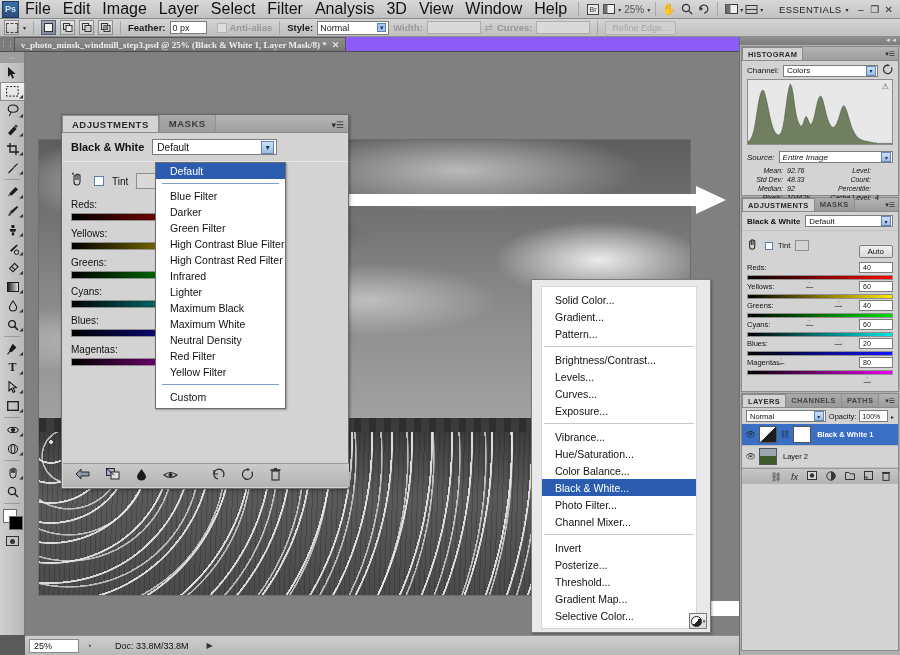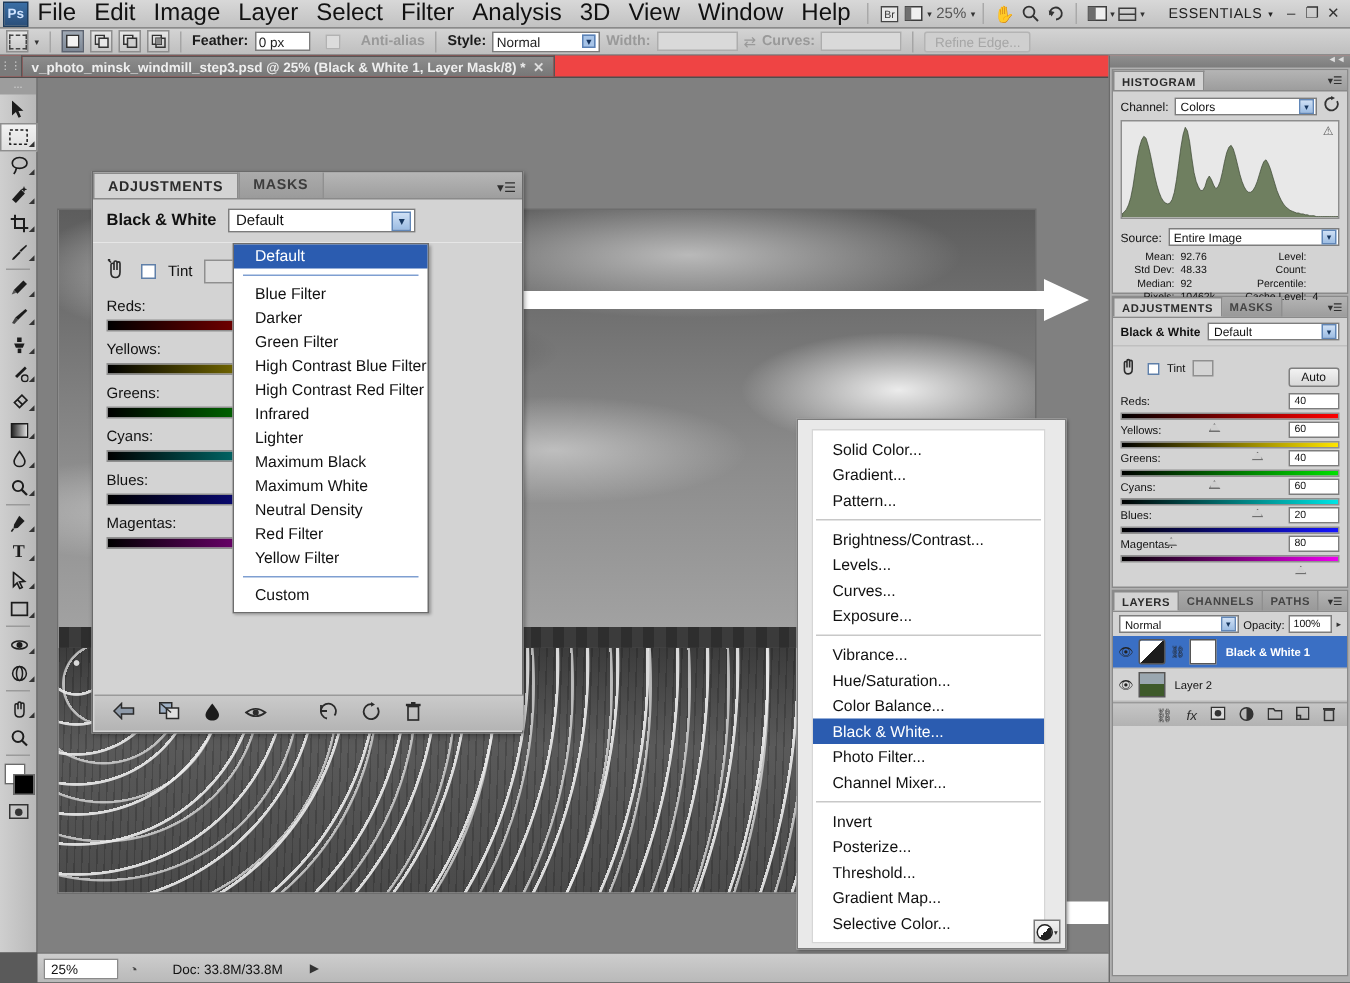--- a/index.html
+++ b/index.html
@@ -61,22 +61,22 @@
            display:flex;align-items:center;justify-content:center;font-size:8px;color:#333;}
   .ob-btn.active{ background:linear-gradient(#9fa9b5,#7e8896); border-color:#5c6370;}
   .ob-sep{ width:1px;height:14px;background:#a5a5a5;margin:0 3px;}
   .refine{ height:14px;border:1px solid #b4b4b4;background:#cfcfcf;color:#a6a6a6;
            font-size:9px;padding:0 6px;display:flex;align-items:center;border-radius:2px;}
   .marquee-ico{ width:12px;height:10px;border:1px dashed #444;}
 
   
   .tabbar{
     position:absolute; left:0; top:37px; width:900px; height:15px;
-    background:#ef4444; border-bottom:1px solid #4e4e4e;
-    display:flex; align-items:flex-end;
+    background:#8b5cf6; border-bottom:1px solid #4e4e4e;
+    display:flex; align-items:flex-end;font-family:Liberation Serif, serif;
   }
   .grip{ width:14px;height:14px;background:#7b7b7b;color:#d6d6d6;font-size:7px;
          display:flex;align-items:center;justify-content:center;}
   .doctab{
     height:14px; background:linear-gradient(#8d8d8d,#777);
     border:1px solid #555; border-bottom:none; color:#eee;
     font-size:9px; padding:0 6px; display:flex;align-items:center; gap:5px;
     font-weight:bold;
   }
   .doctab .x{ font-size:9px; color:#ddd; }
@@ -257,21 +257,21 @@
   .mini-select{ flex:1; height:12px; background:#fff;border:1px solid #7d7d7d;
                 font-size:8px;color:#111;display:flex;align-items:center;
                 justify-content:space-between;padding:0 1px 0 3px;}
   .mini-caret{ width:10px;height:10px;background:linear-gradient(#cfe0f5,#9dbde3);
                border:1px solid #6187b8;display:flex;align-items:center;justify-content:center;
                font-size:6px;color:#16365e;}
   .refresh{ font-size:10px;color:#333;}
   .histo-box{ margin:0 5px; height:66px; background:#e8e8e8; border:1px solid #8d8d8d;
               position:relative; overflow:hidden;}
   .warn{ position:absolute; right:3px; top:2px; font-size:8px; color:#555;}
-  .stats{ padding:3px 5px 4px 5px; font-size:7px; color:#111; }
+  .stats{ padding:3px 5px 4px 5px; font-size:7px; color:#111;font-style:italic; }
   .stat-line{ display:flex; height:9px; align-items:center; }
   .stat-k{ width:40px; text-align:right; padding-right:4px; }
   .stat-v{ width:34px; }
   .stat-k2{ width:54px; text-align:right; padding-right:4px; }
   .stat-v2{ flex:1; }
 
   .adj2-head{ display:flex;align-items:center;gap:5px;padding:3px 5px; }
   .adj2-title{ font-size:8px;font-weight:bold;color:#111; }
   .adj2-sel{ flex:1;height:12px;background:#fff;border:1px solid #7d7d7d;font-size:8px;
              color:#111;display:flex;align-items:center;justify-content:space-between;padding:0 1px 0 3px;}
@@ -424,21 +424,21 @@
     <div class="ob-btn">
       <svg width="10" height="9">
           <rect x="0.5" y="0.5" width="6" height="6" fill="none" stroke="#333"></rect>
           <rect x="3" y="2.5" width="6" height="6" fill="none" stroke="#333"></rect>
           <rect x="3" y="2.5" width="3.5" height="4" fill="#888"></rect>
         </svg>
     </div>
     <div class="ob-sep"></div>
     <span class="ob-label">Feather:</span>
     <div class="ob-input" style="width:37px;">0 px</div>
-    <div style="display:flex;align-items:center;gap:14px;margin-left:6px;">
+    <div style="display:flex;align-items:center;gap:3px;margin-left:6px;">
       <div style="width:10px;height:10px;background:#dcdcdc;border:1px solid #b2b2b2;"></div>
       <span class="ob-label dim">Anti-alias</span>
     </div>
     <div class="ob-sep"></div>
     <span class="ob-label">Style:</span>
     <div class="ob-select" style="width:72px;">
       <span>Normal</span>
       <span class="caret">▾</span>
     </div>
     <span class="ob-label dim">Width:</span>

